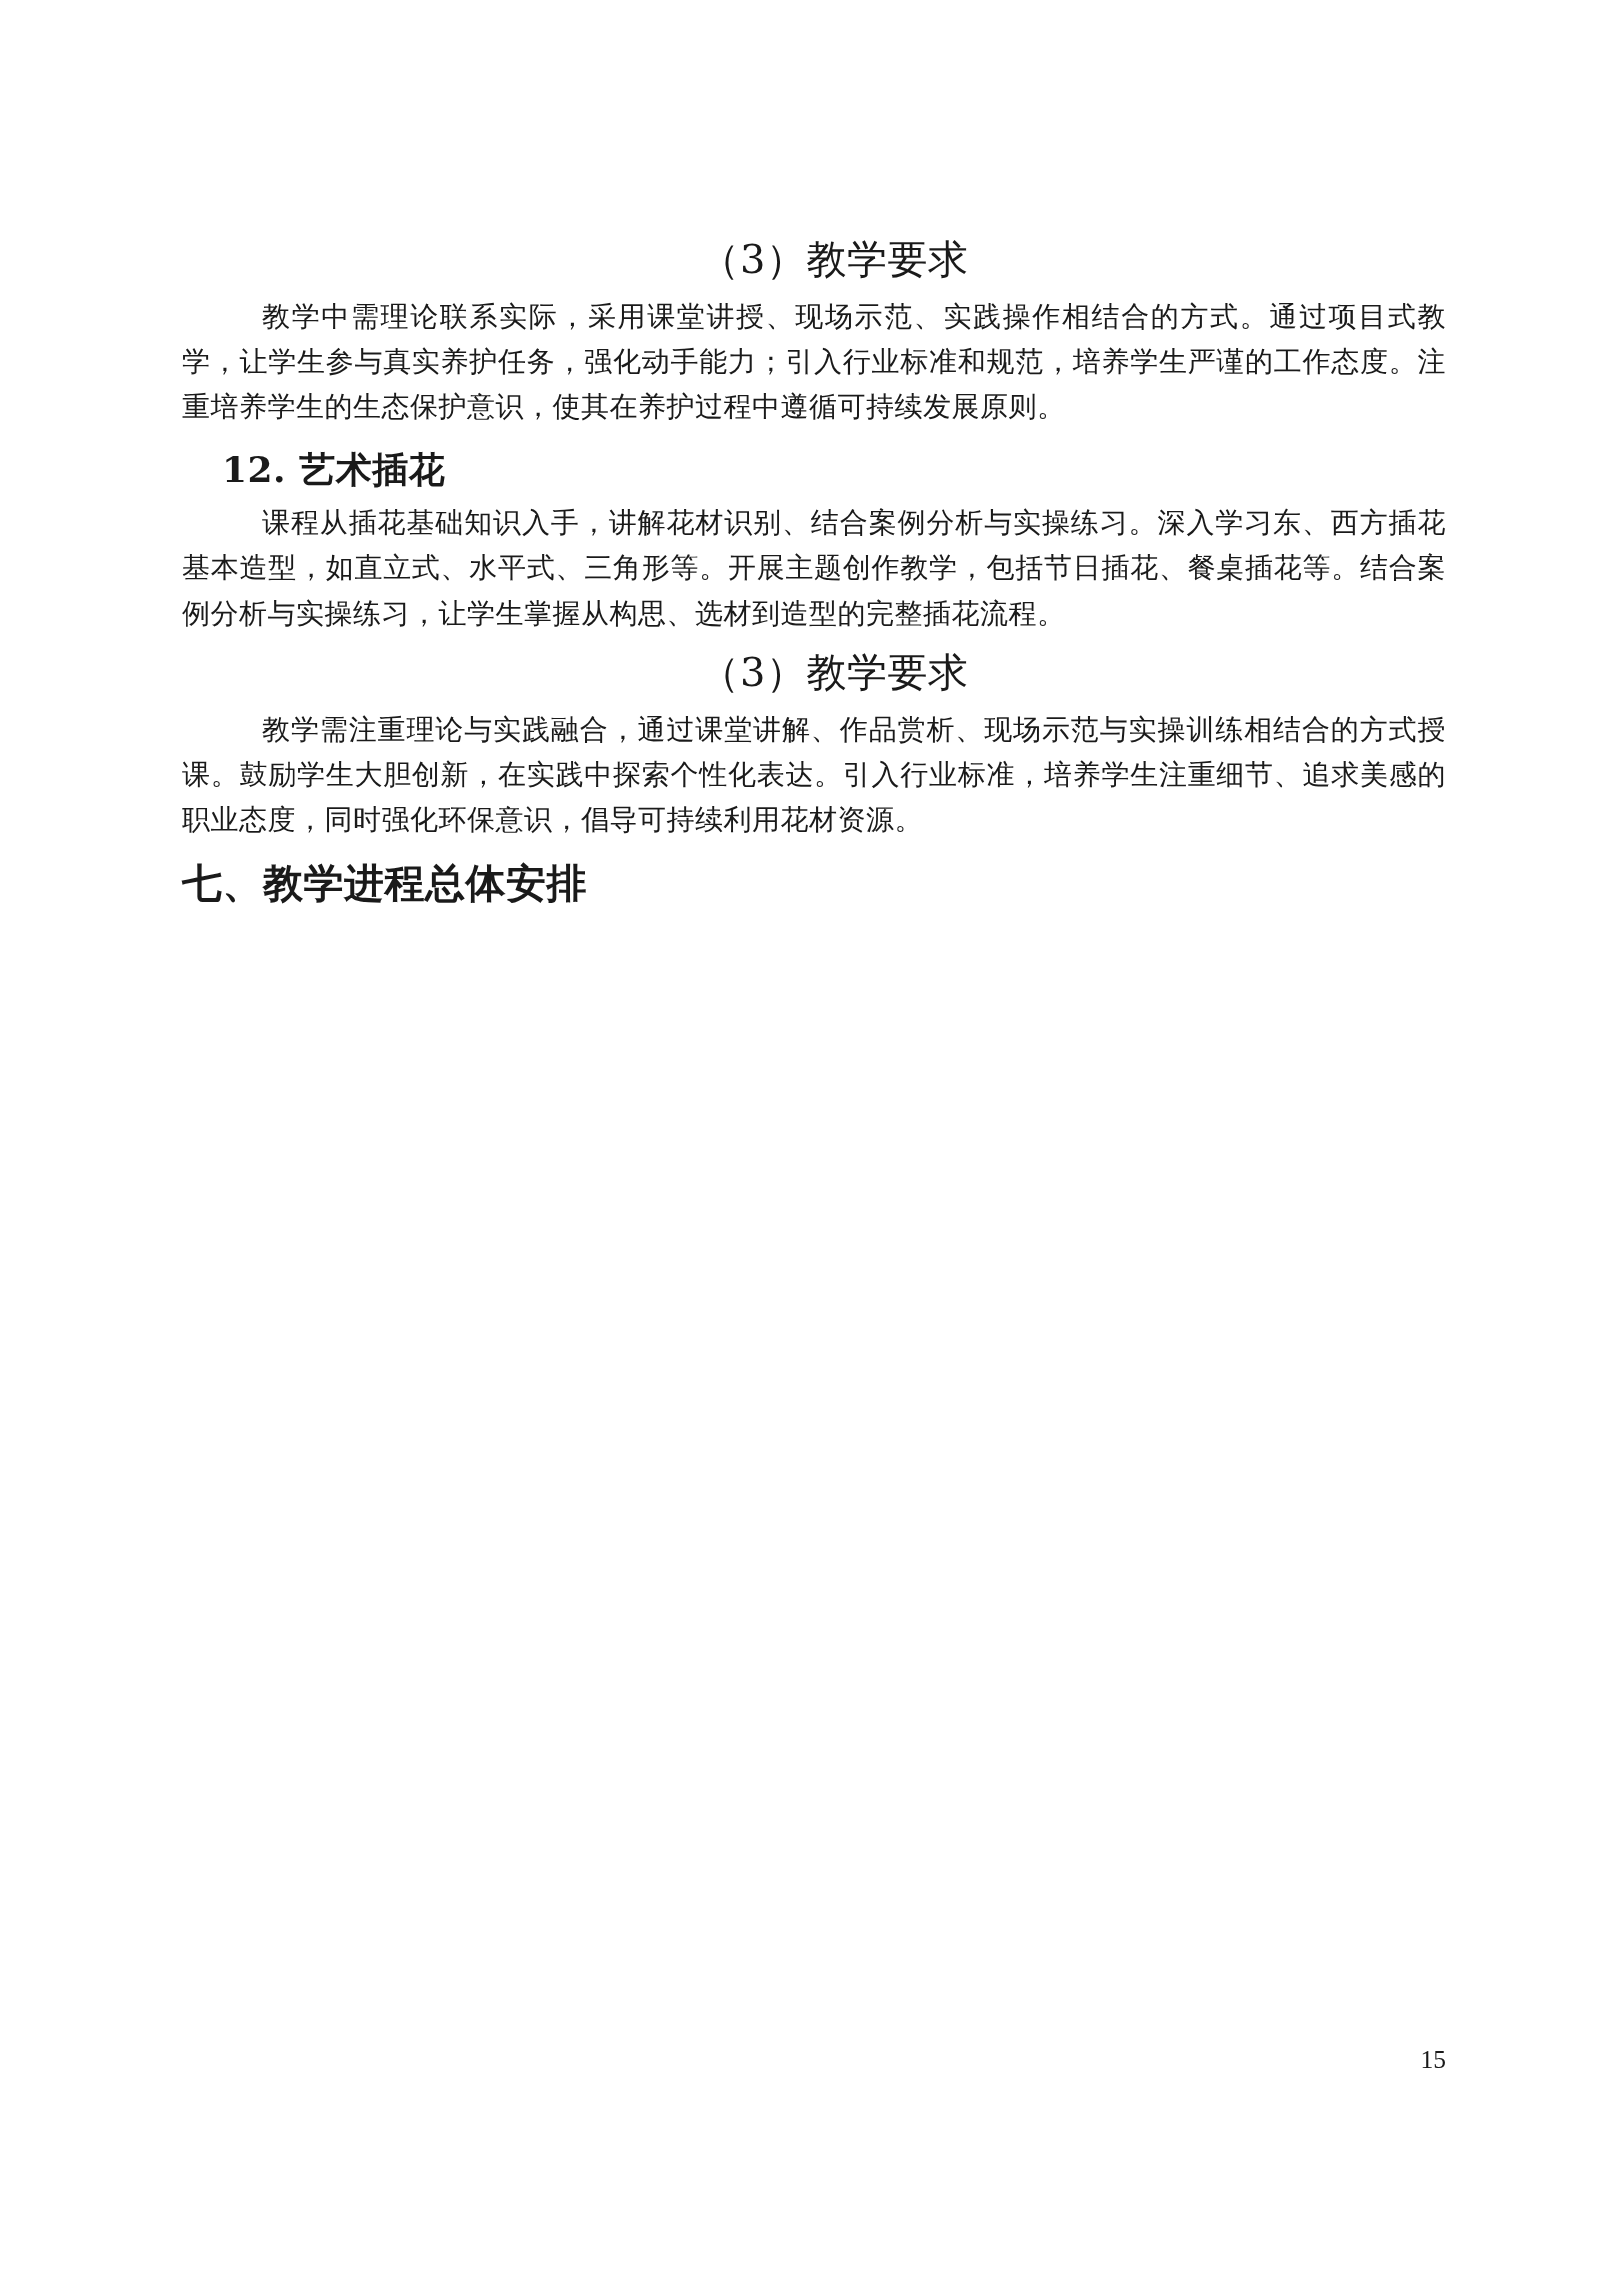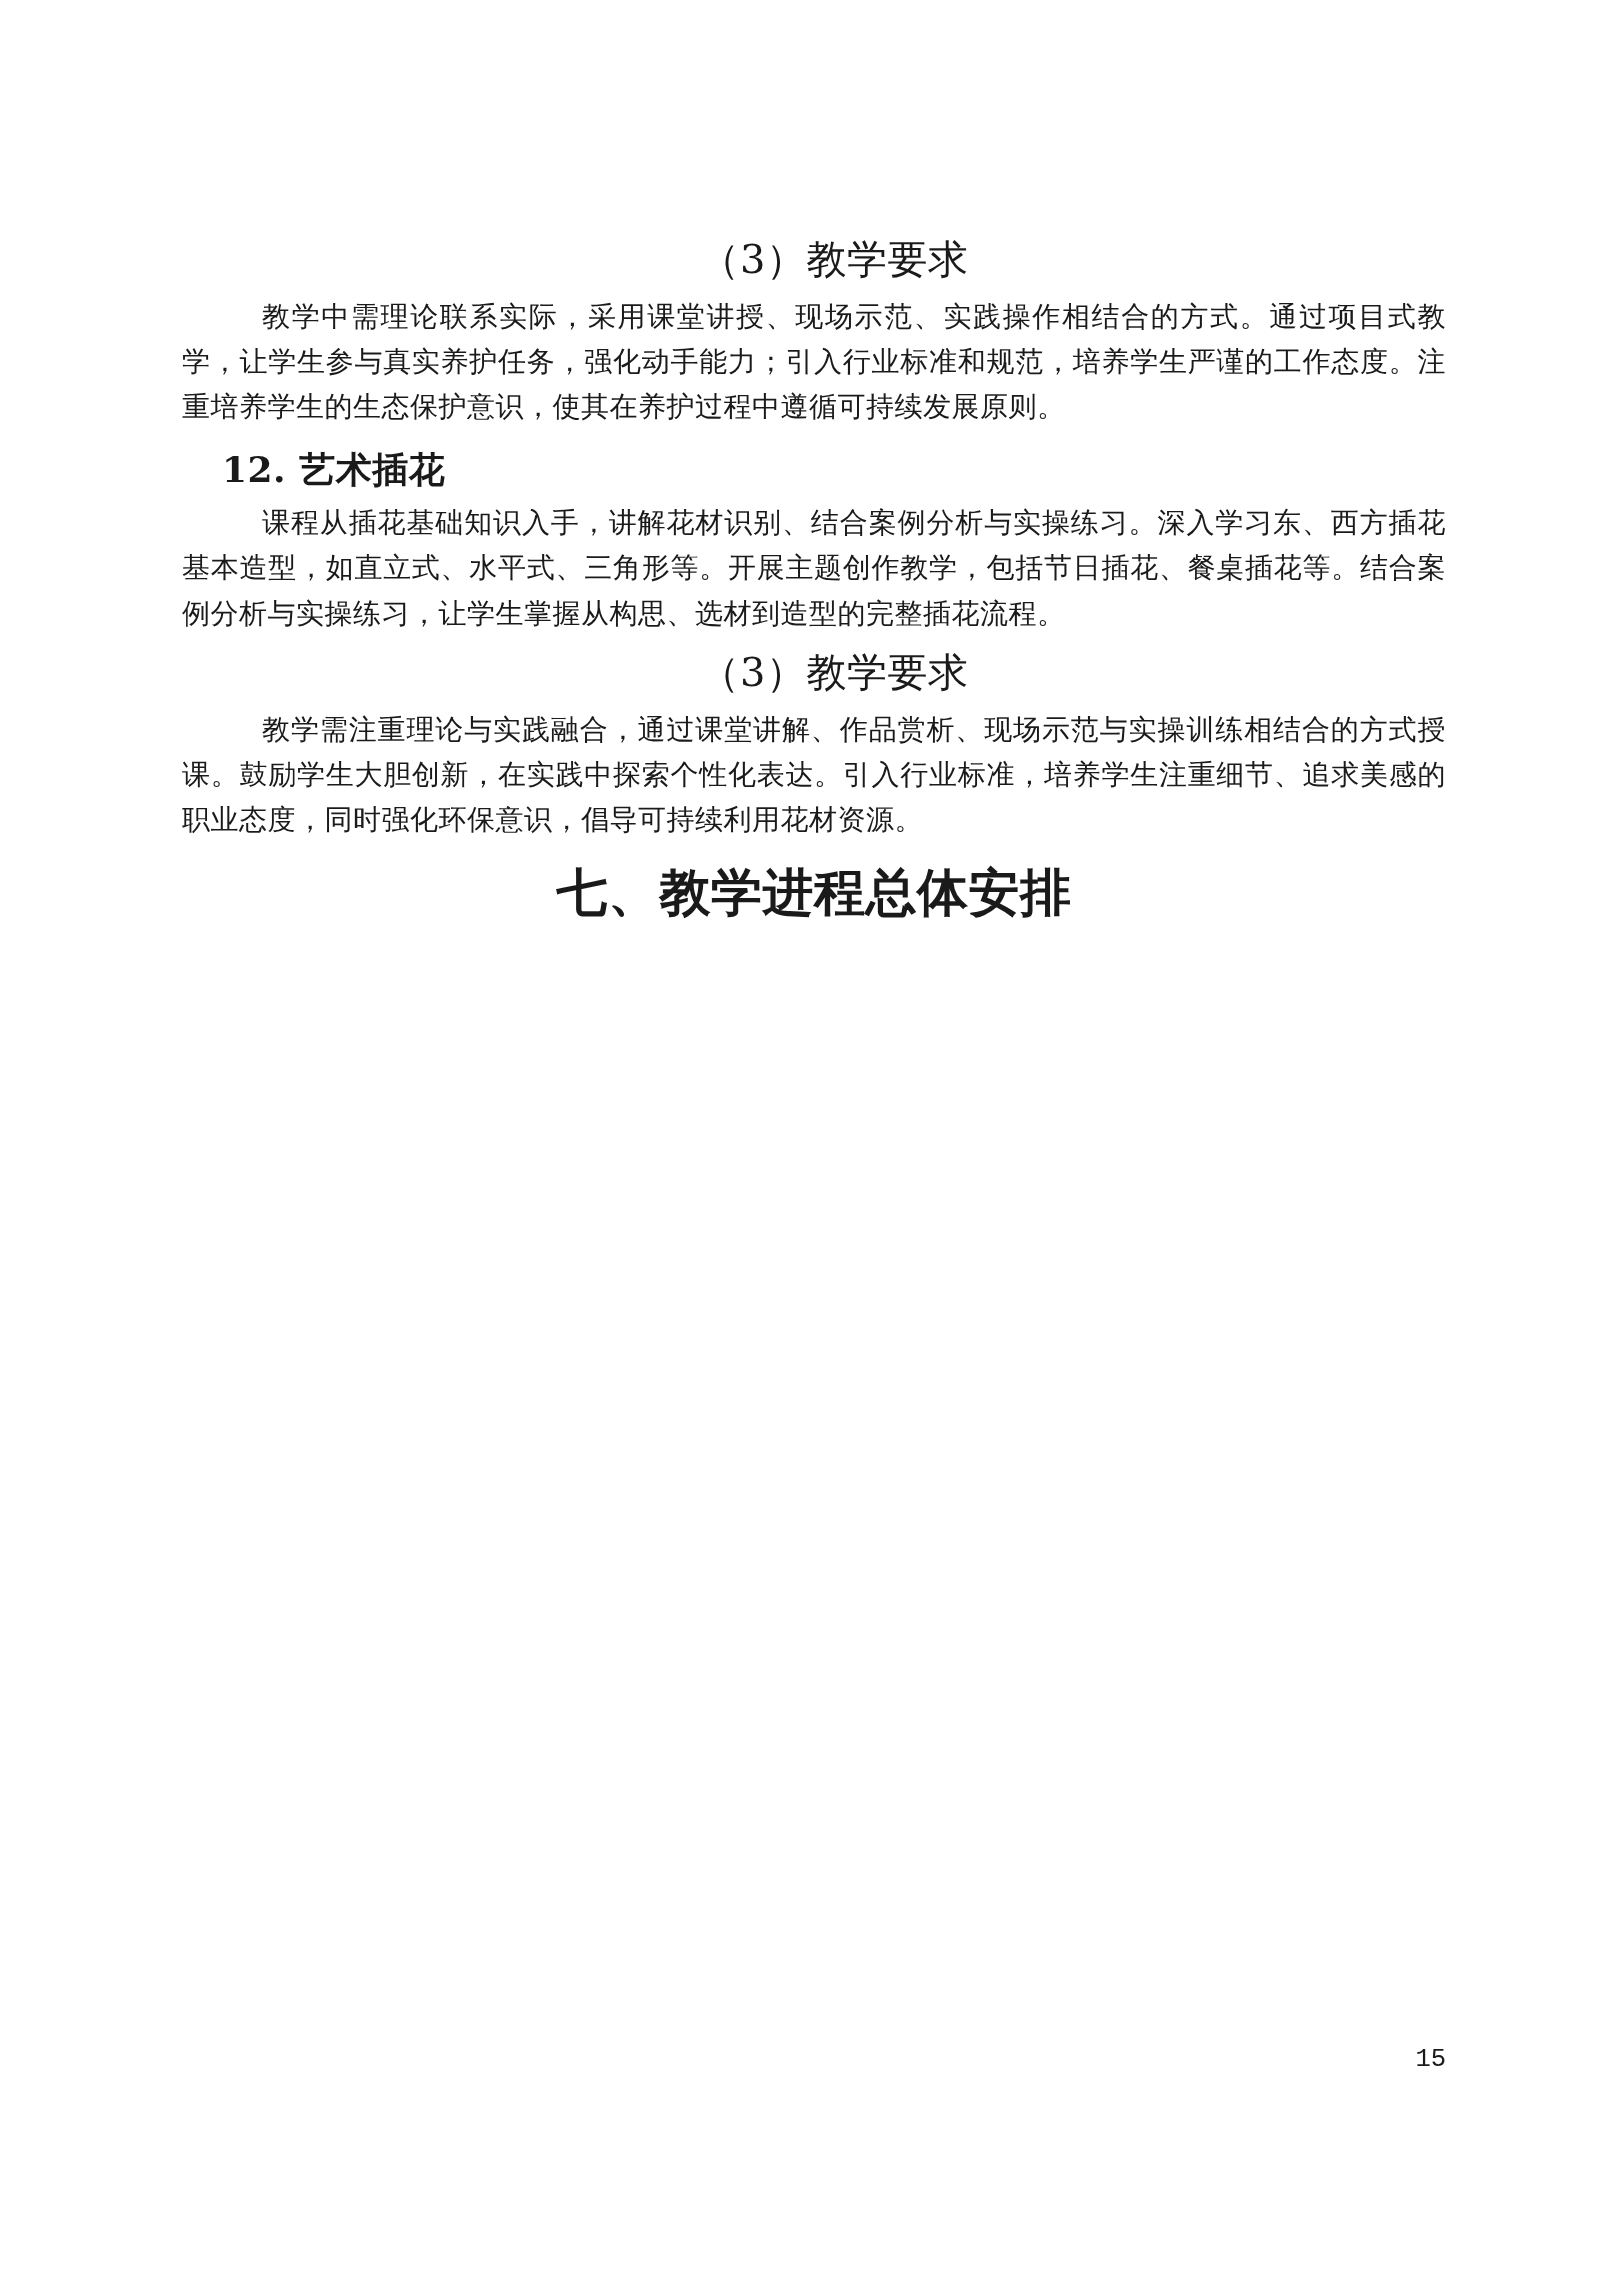--- a/index.html
+++ b/index.html
@@ -45,34 +45,33 @@
   }
   .subheading {
     font-size: 40px;
     line-height: 1.62;
     margin: 3.9px 0 2px 0;
     text-indent: 40px;
     letter-spacing: 0.5px;
     text-align: center;
   }
   .section-heading {
-    font-size: 51px;
+    font-size: 40px;
     line-height: 1.62;
     font-weight: bold;
     margin: 7.8px 0 0 0;
     text-indent: 0px;
     letter-spacing: 0.5px;
-    text-align: center;
   }
   .page-number {
     position: absolute;
     right: 174px;
     top: 2045px;
     font-size: 25.5px;
-    font-family: Liberation Mono, monospace;
+    font-family: Liberation Serif, serif;
     color: #1a1a1a;
   }
 </style>
 </head>
 <body>
 
 <div class="page">
   <div class="content">
 
     <p class="subheading">（3）教学要求</p>

